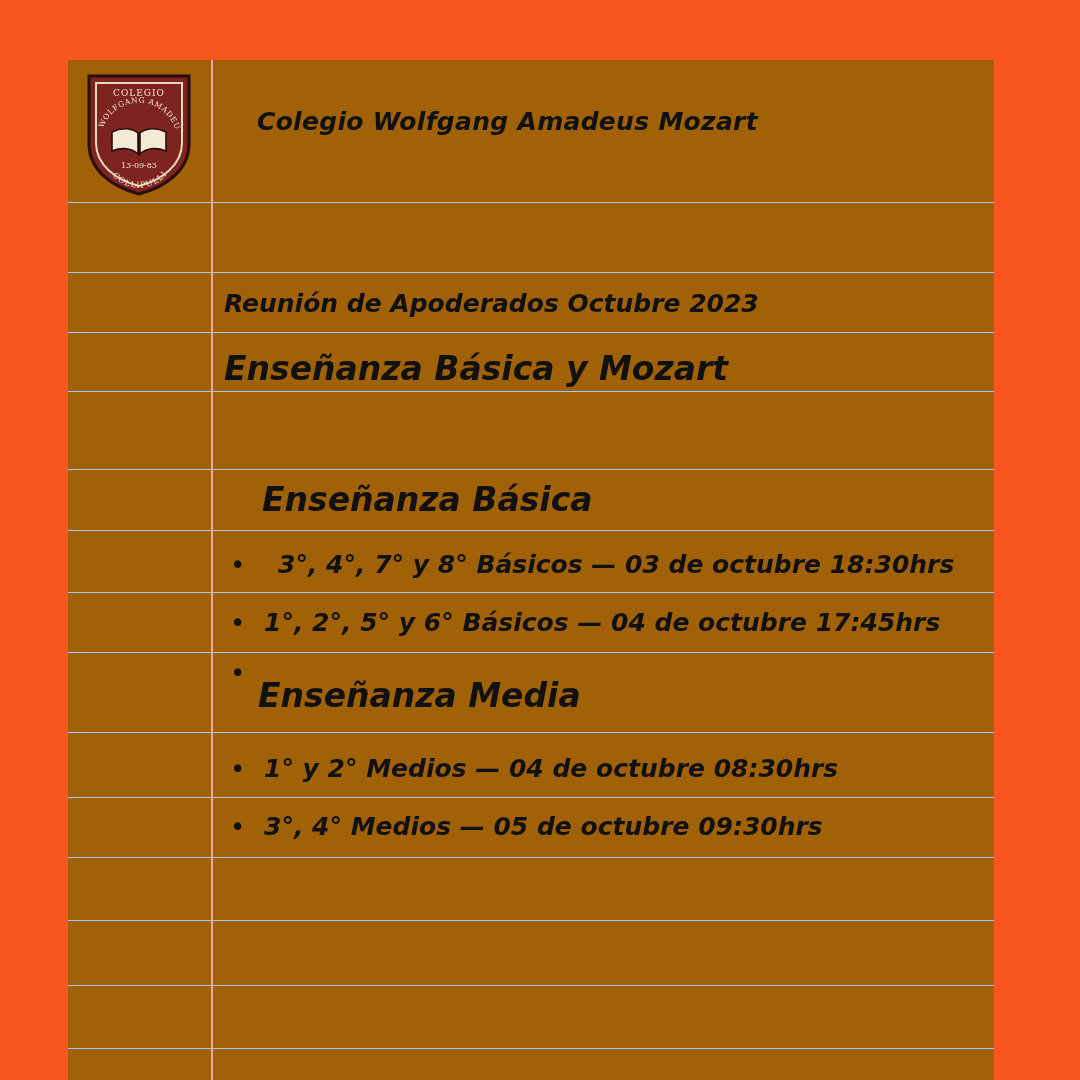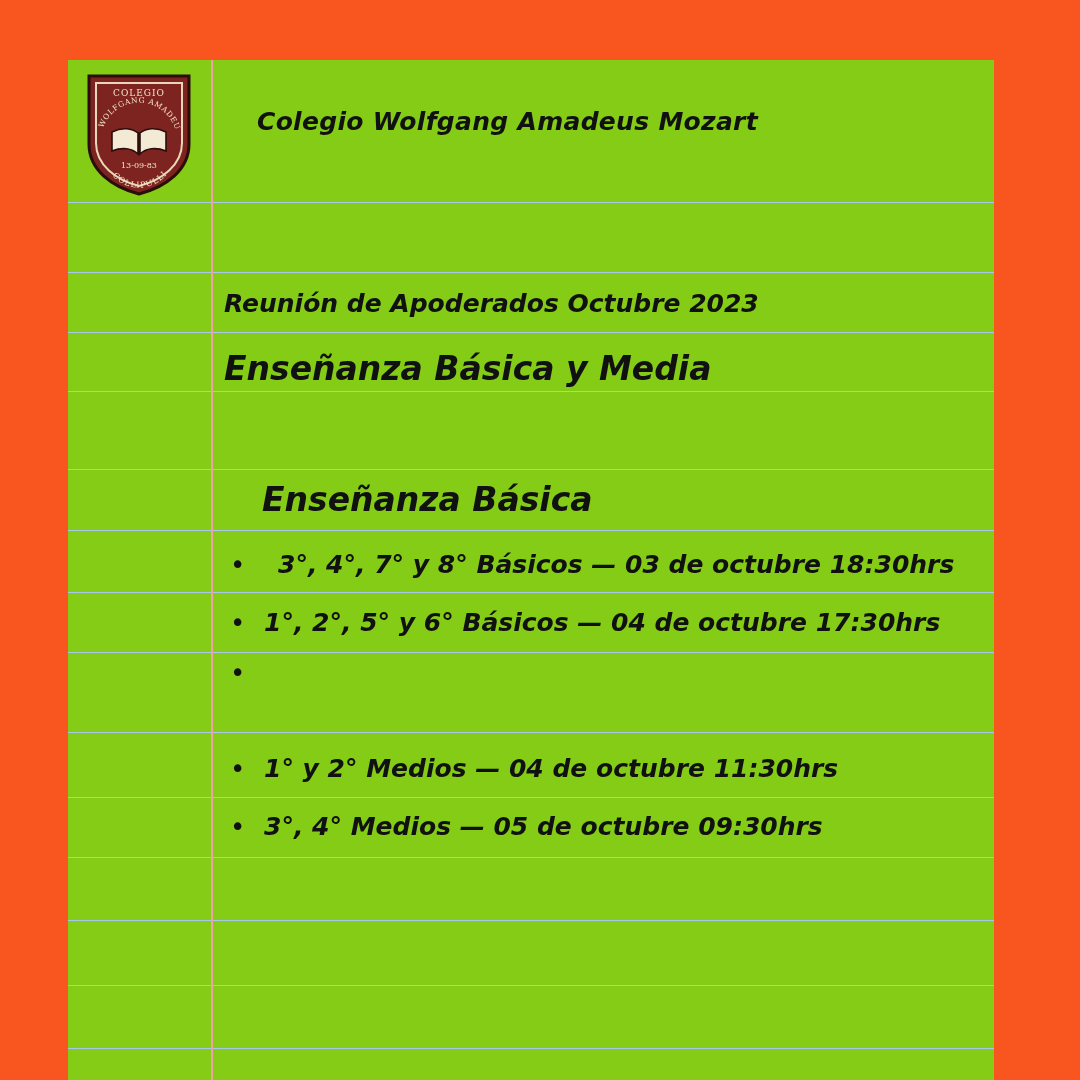--- a/index.html
+++ b/index.html
@@ -13,21 +13,21 @@
     font-family: "DejaVu Sans", sans-serif;
     overflow: hidden;
   }
 
   .page {
     position: absolute;
     left: 68px;
     top: 60px;
     width: 926px;
     height: 1020px;
-    background: #84cc16;
+    background: #a16207;
     overflow: hidden;
   }
 
   
   .rules {
     position: absolute;
     left: 0;
     top: 0;
     width: 100%;
     height: 100%;
@@ -198,42 +198,43 @@
         <textPath href="#arcpath2" startOffset="14%">COLLIPULLI</textPath>
       </text>
     </svg>
   </div>
 
   <div class="content">
 
     <div class="school-title">Colegio Wolfgang Amadeus Mozart</div>
 
     <div class="meeting-line1">Reunión de Apoderados Octubre 2023</div>
-    <div class="meeting-line2">Enseñanza Básica y Media</div>
+    <div class="meeting-line2">Enseñanza Básica y Mozart</div>
 
     <div class="sec-basica">Enseñanza Básica</div>
 
     <div class="item item-b1">
       <span class="bullet">•</span>
       <span class="item-text">3°, 4°, 7° y 8° Básicos — 03 de octubre 18:30hrs</span>
     </div>
 
     <div class="item item-b2">
       <span class="bullet">•</span>
-      <span class="item-text">1°, 2°, 5° y 6° Básicos — 04 de octubre 17:30hrs</span>
+      <span class="item-text">1°, 2°, 5° y 6° Básicos — 04 de octubre 17:45hrs</span>
     </div>
 
     <div class="item item-b3">
       <span class="bullet">•</span>
     </div>
 
+    <div class="sec-media">Enseñanza Media</div>
 
     <div class="item item-m1">
       <span class="bullet">•</span>
-      <span class="item-text">1° y 2° Medios — 04 de octubre 11:30hrs</span>
+      <span class="item-text">1° y 2° Medios — 04 de octubre 08:30hrs</span>
     </div>
 
     <div class="item item-m2">
       <span class="bullet">•</span>
       <span class="item-text">3°, 4° Medios — 05 de octubre 09:30hrs</span>
     </div>
 
   </div>
 </div>
 

